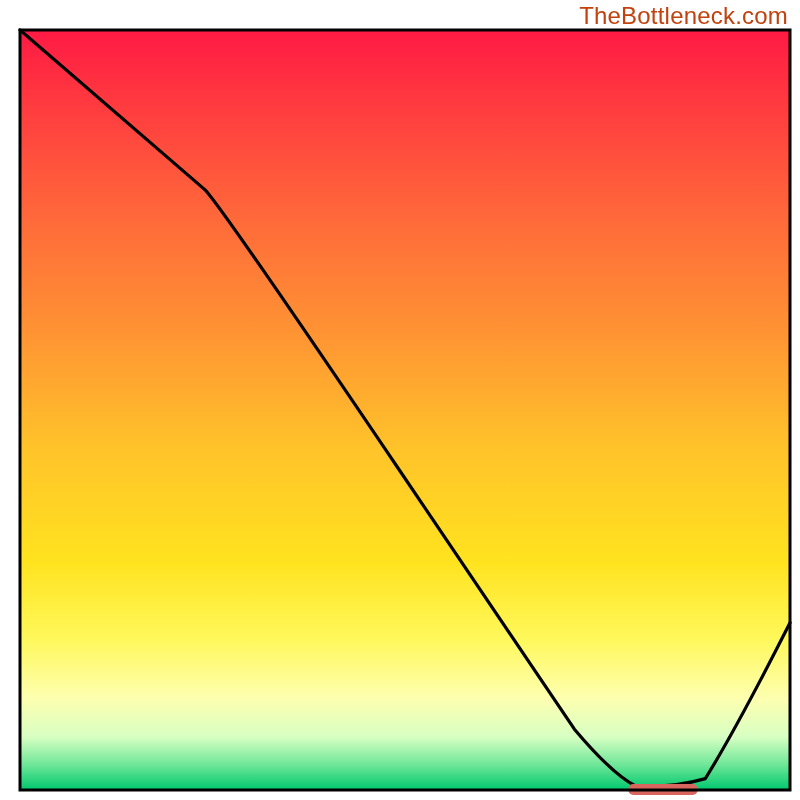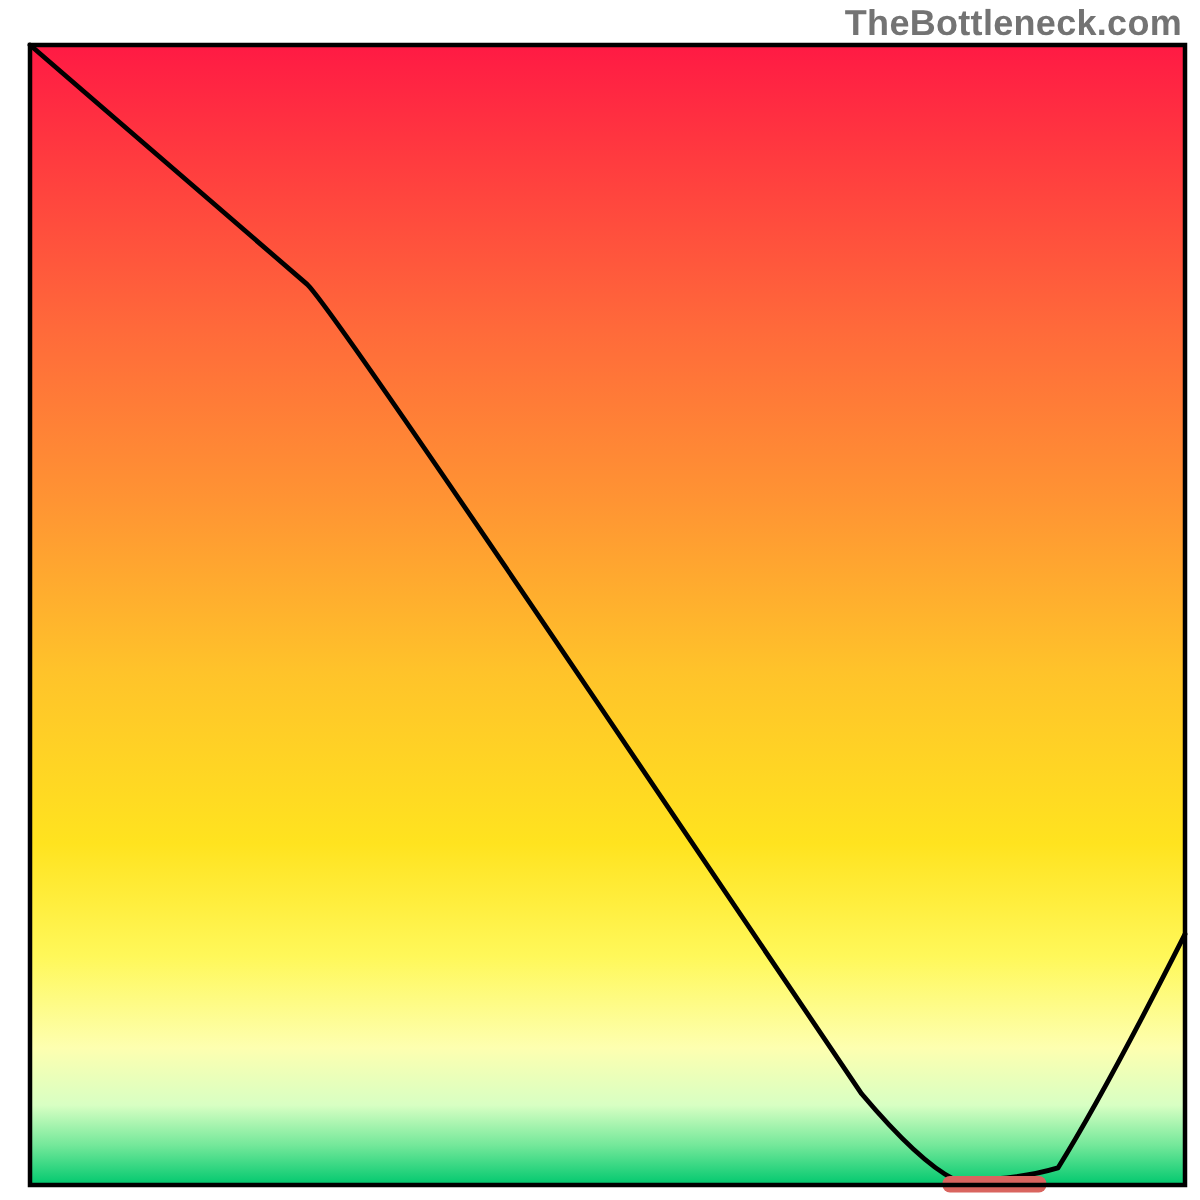--- a/index.html
+++ b/index.html
@@ -14,22 +14,22 @@
   .container {
     position: relative;
     width: 800px;
     height: 800px;
   }
   .watermark {
     position: absolute;
     top: 2px;
     right: 12px;
     font-size: 24px;
-    font-weight: 700;
-    color: #737373;
+    font-weight: 400;
+    color: #c2410c;
     z-index: 10;
     letter-spacing: 0.2px;
   }
   svg.plot {
     position: absolute;
     left: 0;
     top: 0;
     width: 800px;
     height: 800px;
   }

